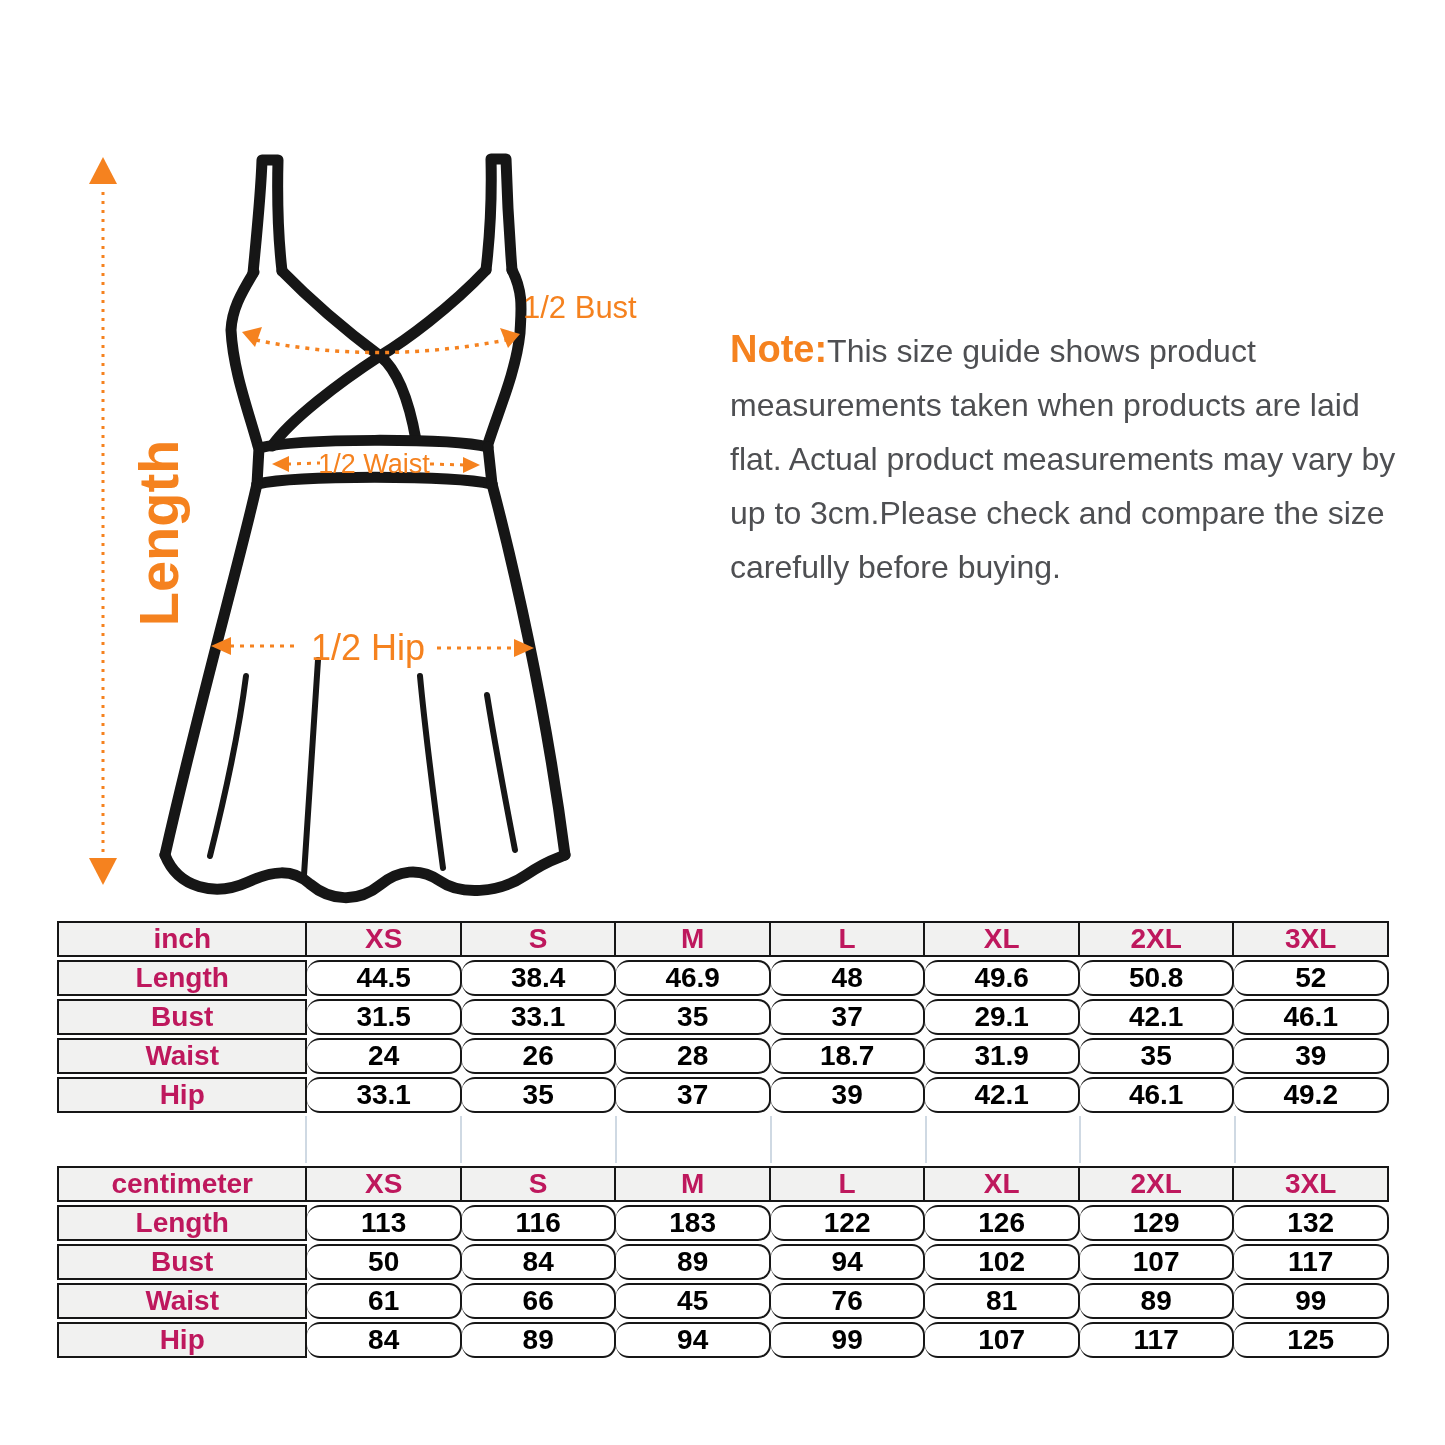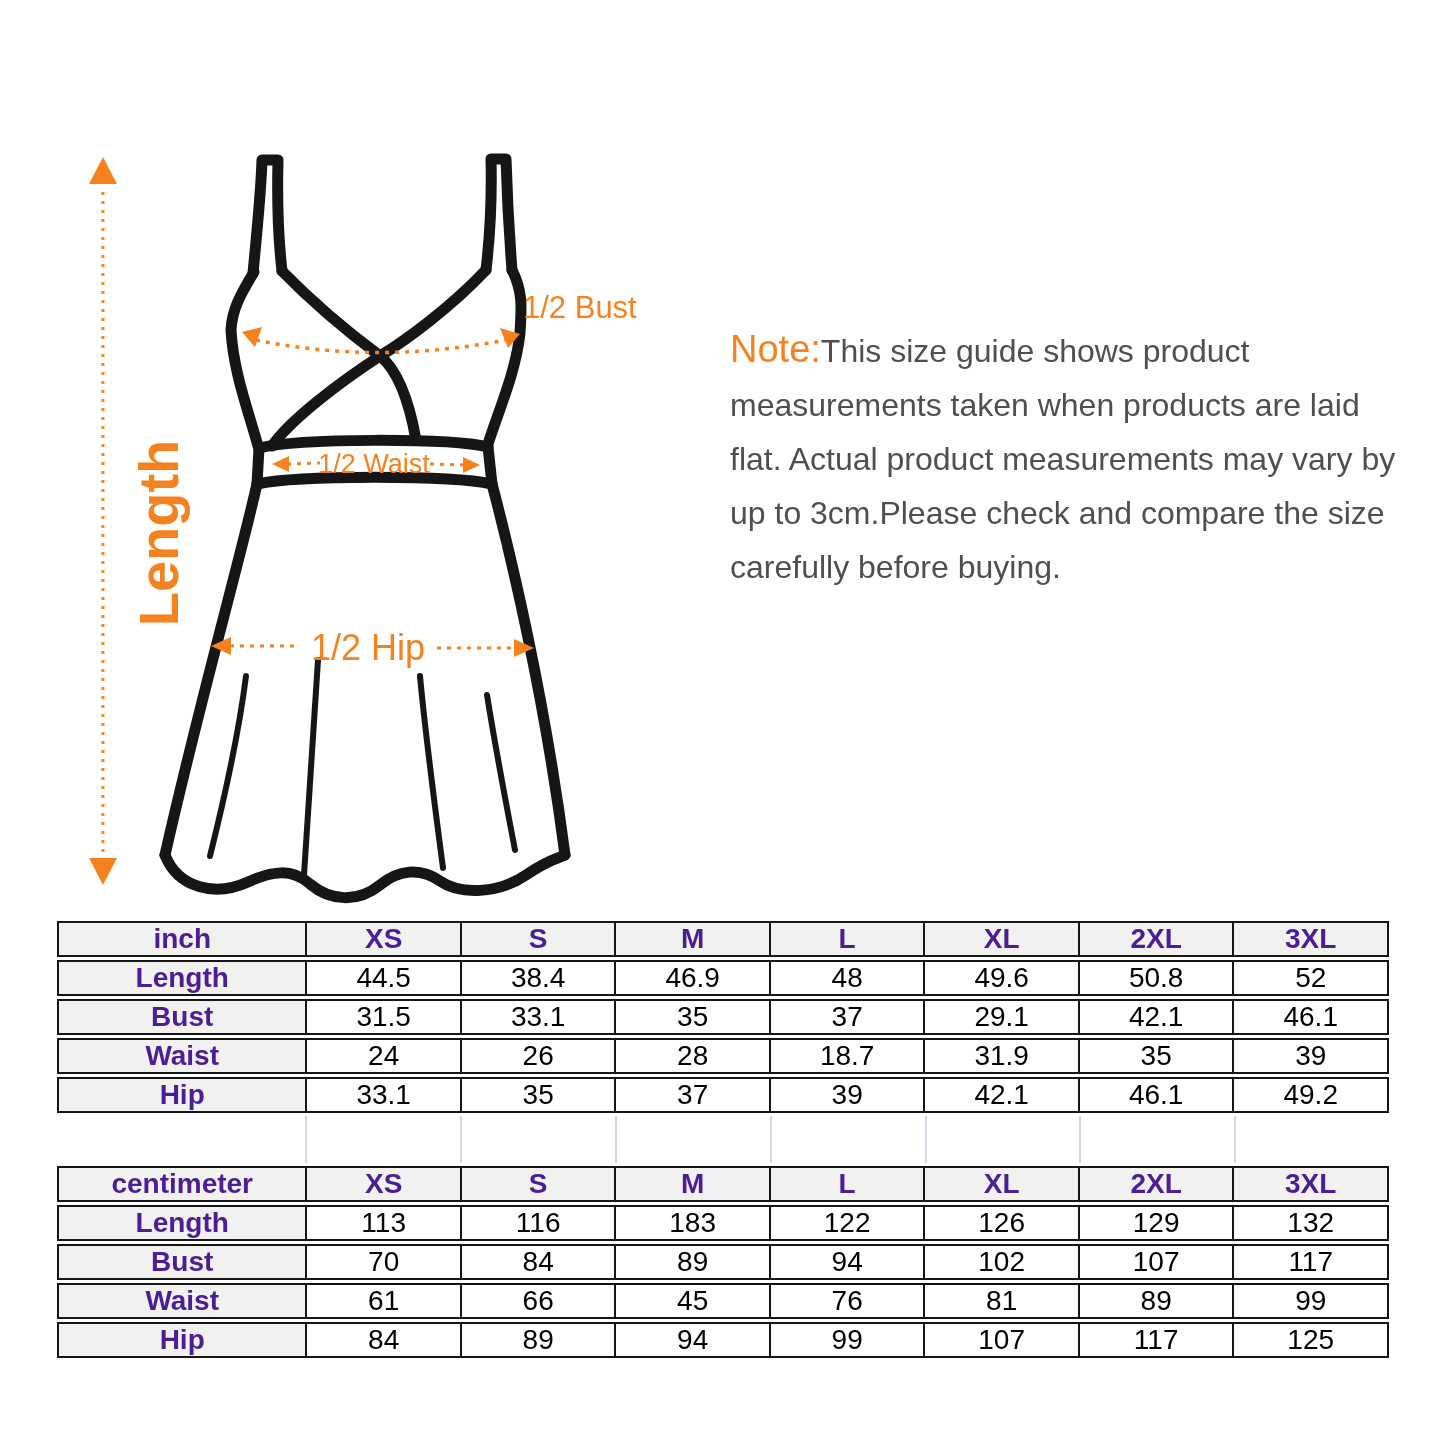--- a/index.html
+++ b/index.html
@@ -14,34 +14,34 @@
   }
 
   
   .diagram { position:absolute; left:50px; top:140px; }
 
   
   .note {
     position:absolute; left:730px; top:322px; width:672px;
     font-size:32px; line-height:54px; color:#4e4f52; text-align:left;
   }
-  .note .note-prefix { font-size:38px; color:#f5821f; }
+  .note .note-prefix { font-size:38px; color:#f5821f;font-weight:bold; }
 
   
   .tables-area { position:absolute; left:57px; top:918px; width:1332px; }
   table.tbl { width:100%; border-collapse:separate; border-spacing:0 3px; table-layout:fixed; }
   table.tbl th, table.tbl td {
     border:2px solid #161616; border-left:none;
     height:33px; text-align:center; vertical-align:middle;
     font-size:28px; padding:0 2px; overflow:hidden;
   }
   table.tbl tr > *:first-child { border-left:2px solid #161616; }
   table.tbl col.c-label { width:18.8%; }
-  table.tbl th { background:#f1f1f0; font-weight:bold; color:#4c1d95;margin-top:24px; }
-  table.tbl td { background:#ffffff; font-weight:normal; color:#000; }
+  table.tbl th { background:#f1f1f0; font-weight:bold; color:#be185d;margin-top:24px; }
+  table.tbl td { background:#ffffff; font-weight:bold; color:#000;border-radius:13px; }
 
   .grid-gap { display:flex; height:47px; width:100%; }
   .grid-gap > div { border-right:2px solid #cfd9e3; height:100%; }
   .grid-gap > div:first-child { flex:0 0 18.8%; }
   .grid-gap > div:not(:first-child) { flex:1; }
   .grid-gap > div:last-child { border-right:none; }
 </style>
 </head>
 <body>
 
@@ -221,21 +221,21 @@
             <td>113</td>
             <td>116</td>
             <td>183</td>
             <td>122</td>
             <td>126</td>
             <td>129</td>
             <td>132</td>
           </tr>
           <tr>
             <th>Bust</th>
-            <td>70</td>
+            <td>50</td>
             <td>84</td>
             <td>89</td>
             <td>94</td>
             <td>102</td>
             <td>107</td>
             <td>117</td>
           </tr>
           <tr>
             <th>Waist</th>
             <td>61</td>

